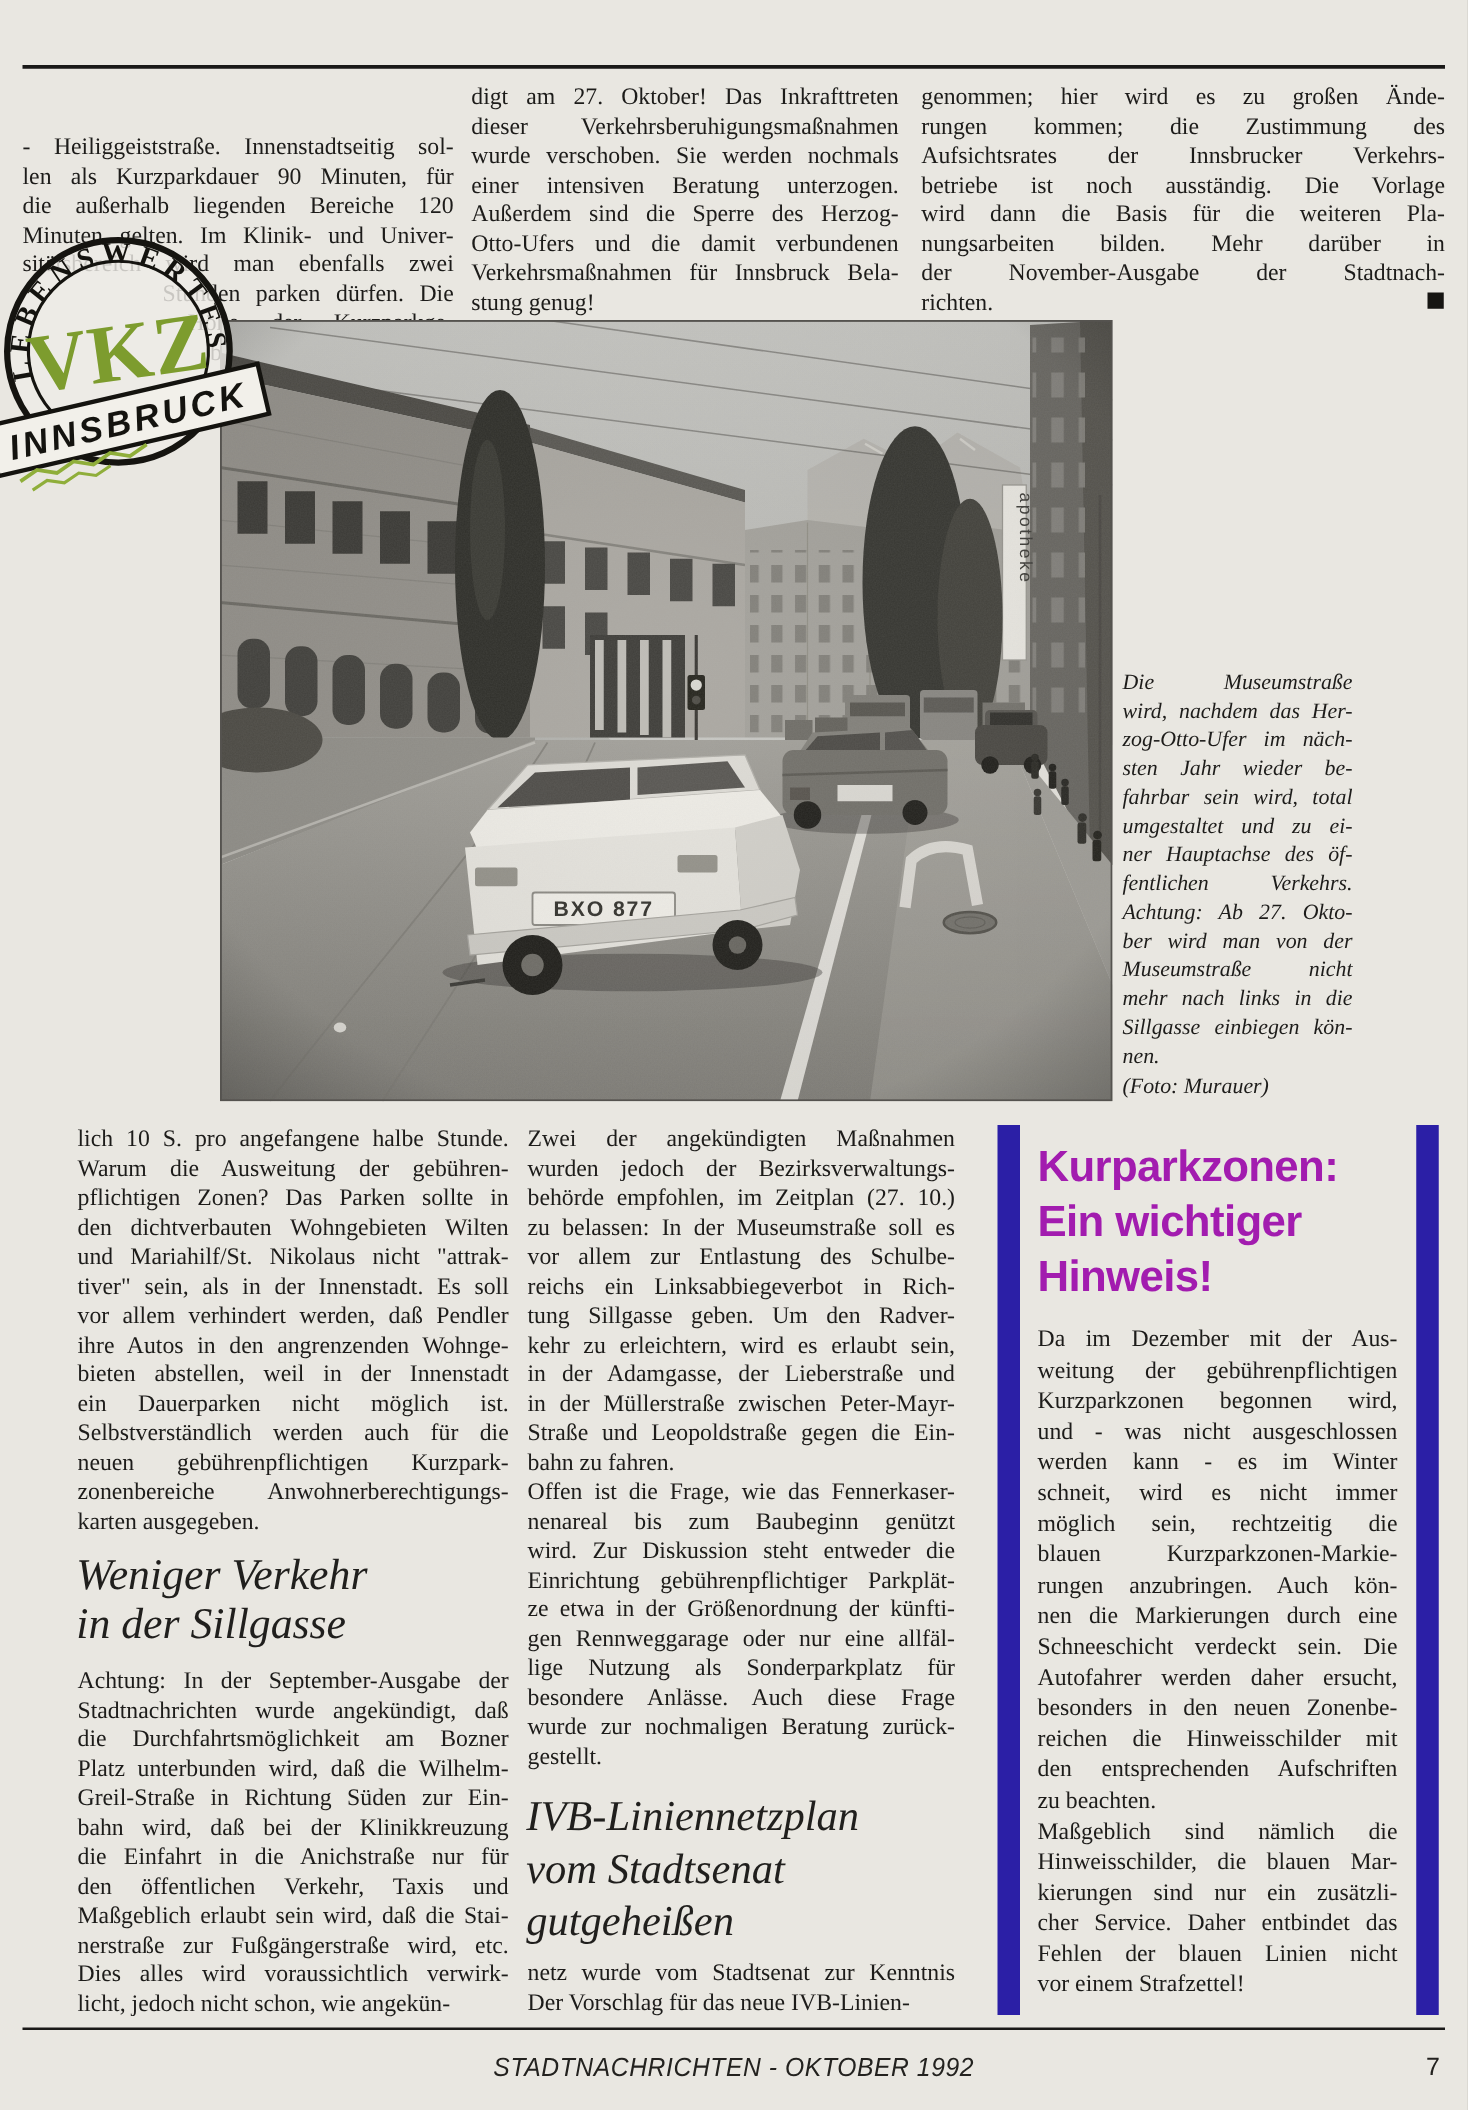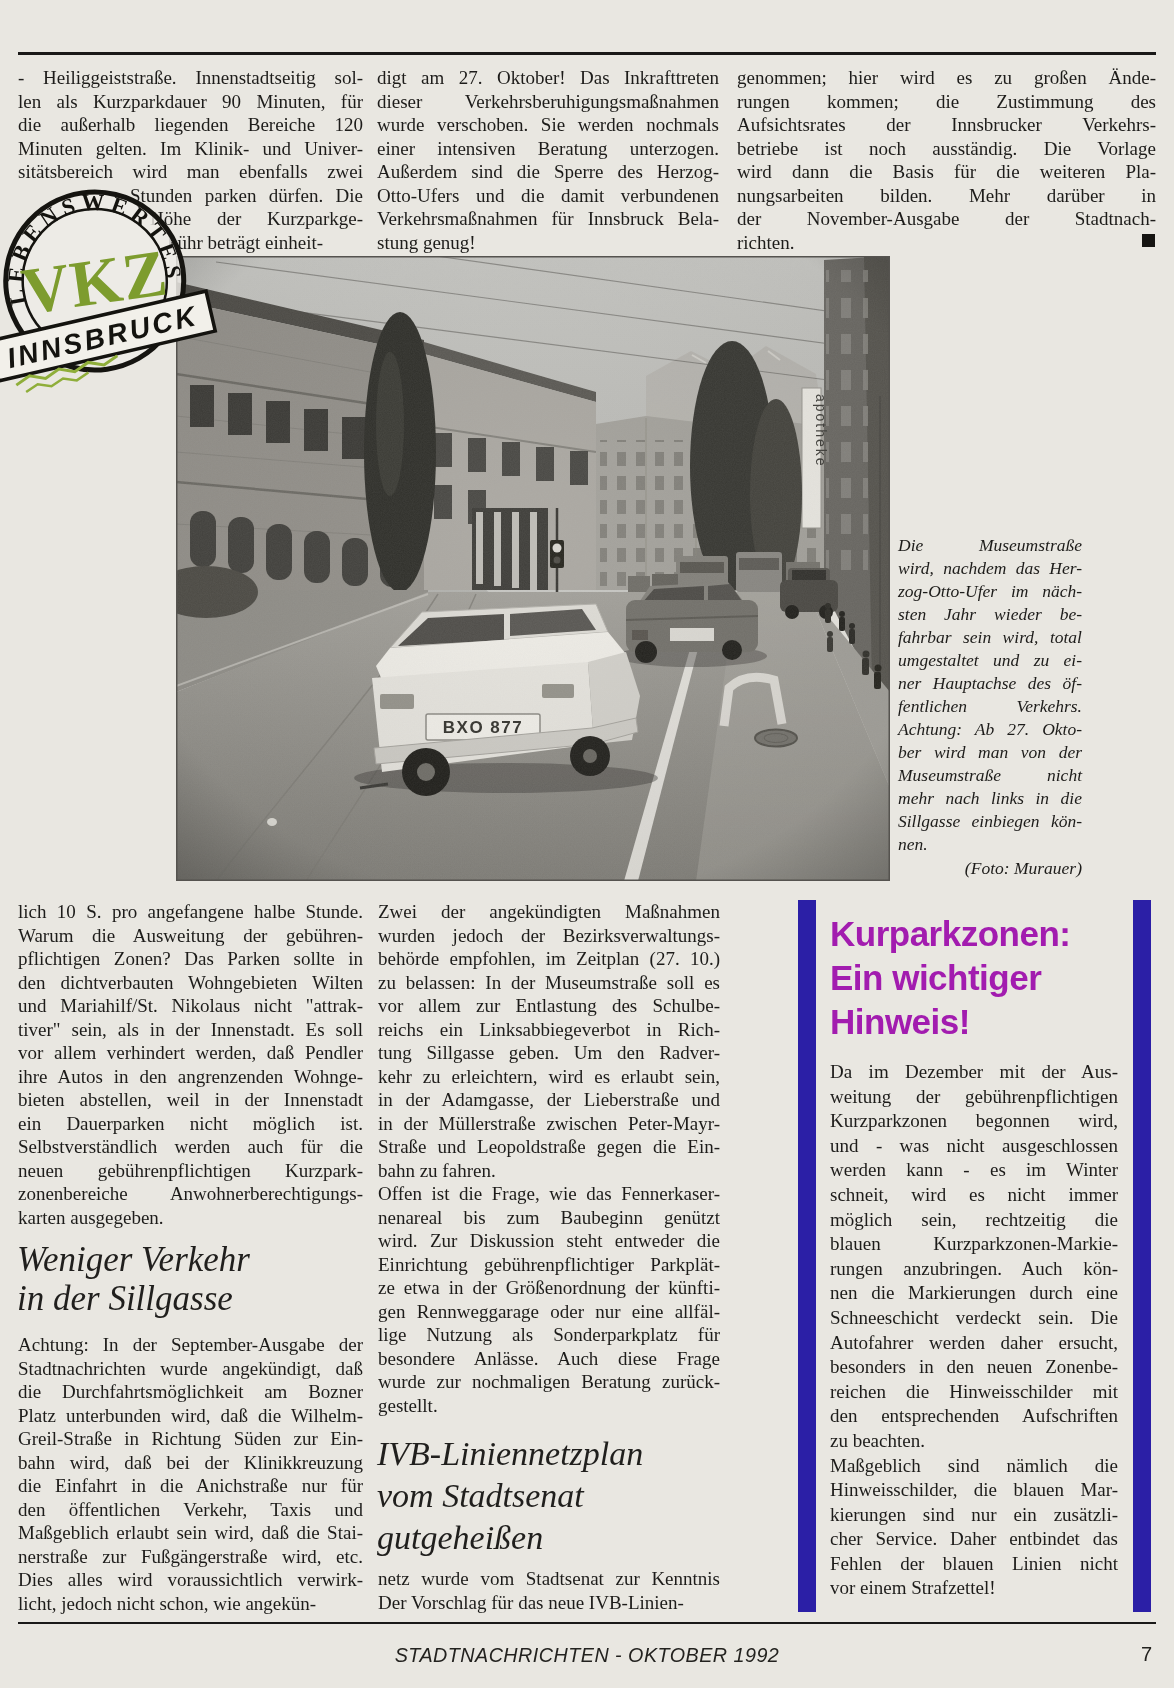--- a/index.html
+++ b/index.html
@@ -11,44 +11,44 @@
   }
   .rule{position:absolute; background:#1a1918;}
   .top-rule{left:18px; top:52px; width:1138px; height:3px;}
   .foot-rule{left:18px; top:1622px; width:1138px; height:2px;}
 
   
   .just .tline{ text-align:justify; text-align-last:justify; }
   .just .tline:last-child{ text-align-last:left; }
 
   .tcol{position:absolute; top:66px; font-size:19px; line-height:23.5px;}
-  #tc1{left:18px; width:345px;}
+  #tc1{left:18px; width:345px;margin-top:40px;}
   #tc2{left:377px; width:342px;}
   #tc3{left:737px; width:419px;}
   #tc1 .tline:nth-child(6){padding-left:112px;}
   #tc1 .tline:nth-child(7){padding-left:132px;}
   #tc1 .tline:nth-child(8){padding-left:150px;}
 
   .end-marker{
     position:absolute; left:1142px; top:234px; width:13px; height:13px;
     background:#161512; font-size:0; overflow:hidden;
   }
 
   .stamp{position:absolute; left:0px; top:184px; width:190px; height:198px;
          transform:rotate(-8deg); transform-origin:50% 50%; z-index:5;}
   .stamp svg{overflow:visible;}
 
   .photo{position:absolute; left:176px; top:256px; width:714px; height:625px; z-index:1;}
 
   .caption{position:absolute; left:898px; top:534px; width:184px;
            font-style:italic; font-size:17.5px; line-height:23px;}
   .credit{position:absolute; left:898px; top:858px; width:184px;
-          font-style:italic; font-size:17.5px; text-align:right;}
-
-  .article{position:absolute; font-size:19px; line-height:23.5px;}
+          font-style:italic; font-size:17.5px; text-align:left;}
+
+  .article{position:absolute; font-size:19px; line-height:23.5px;margin-left:44px;}
   .art-left{left:18px; top:900px; width:345px;}
   .art-mid{left:378px; top:900px; width:342px;}
 
   .h-serif-italic{font-family:"Liberation Serif","DejaVu Serif",serif;
       font-style:italic; font-weight:normal; margin:0; color:#201f1d;}
   .h-serif-italic .hline{display:block;font-style:italic;}
   .art-left .h-serif-italic{font-size:35px; line-height:39px; margin:11px 0 15px -1px;}
   .art-mid  .h-serif-italic{font-size:34px; line-height:42px; margin:16px 0 8px -1px;}
 
   

